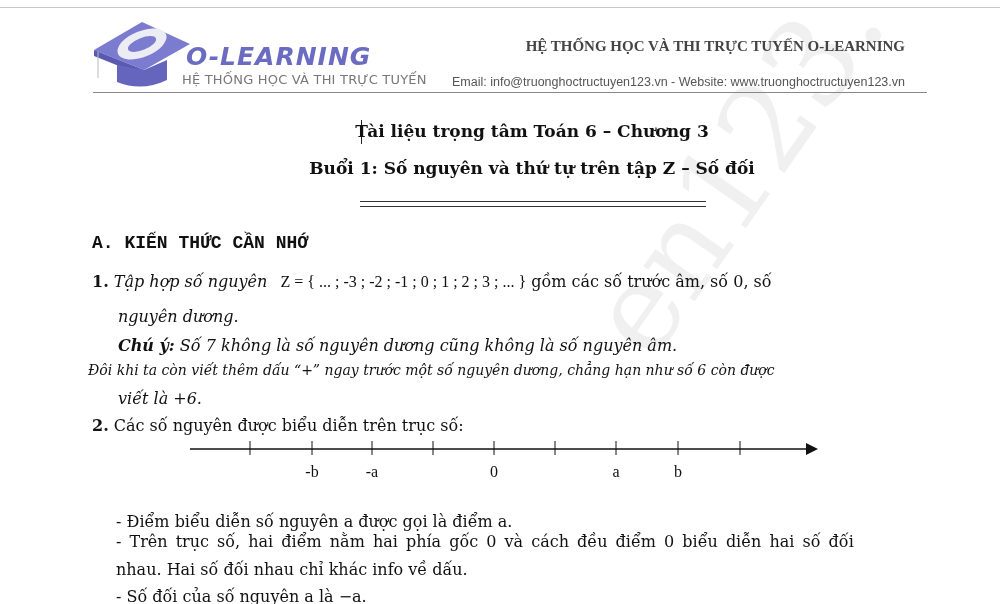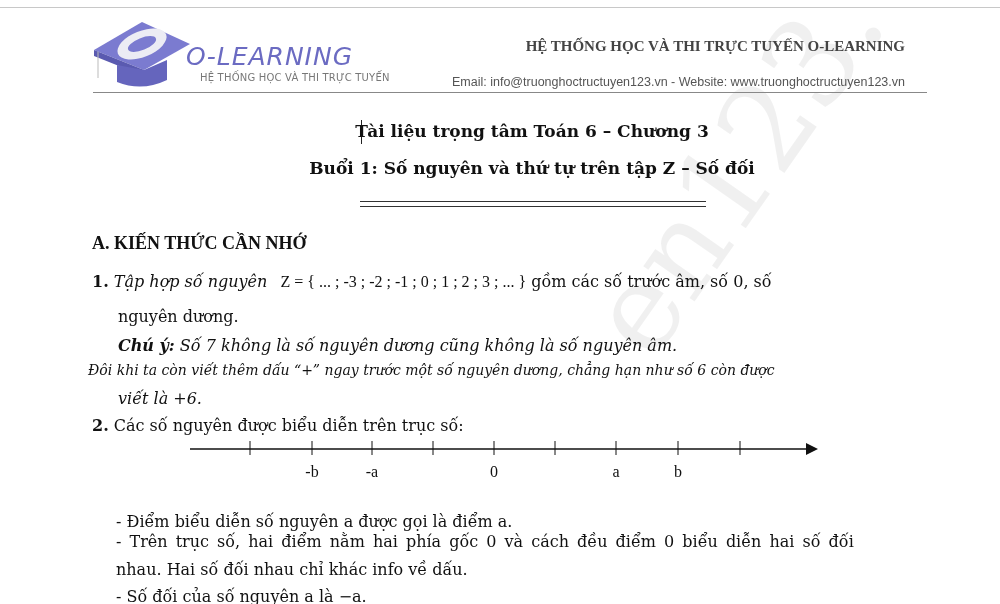--- a/index.html
+++ b/index.html
@@ -1,29 +1,29 @@
 <!DOCTYPE html>
 <html><head>
 <meta charset="utf-8">
 <style>
   html, body { margin:0; padding:0; }
   body { width:1000px; height:604px; background:#ffffff; position:relative; overflow:hidden; font-family:"DejaVu Serif", serif; color:#111; }
   .topline { position:absolute; left:0; top:7px; width:1000px; height:1px; background:#c8c8c8; }
   .logo { position:absolute; left:92px; top:20px; width:100px; height:70px; }
-  .brand { position:absolute; left:186px; top:42px; font-family:"DejaVu Sans", sans-serif; font-weight:normal; font-style:italic; font-size:25px; letter-spacing:1px; color:#6b6bc2; }
-  .brand-sub { position:absolute; left:200px; top:72px; font-family:"DejaVu Sans", sans-serif; font-size:10px; color:#777; letter-spacing:0.2px; }
+  .brand { position:absolute; left:186px; top:42px; font-family:"DejaVu Sans", sans-serif; font-weight:bold; font-style:italic; font-size:25px; letter-spacing:1px; color:#6b6bc2; }
+  .brand-sub { position:absolute; left:182px; top:72px; font-family:"DejaVu Sans", sans-serif; font-size:13px; color:#777; letter-spacing:0.2px; }
   .hdr-title { position:absolute; right:95px; top:38px; font-family:"Liberation Serif", serif; font-weight:bold; font-size:15px; color:#444;text-align:right; }
   .hdr-contact { position:absolute; right:95px; top:66px; font-family:"Liberation Sans", sans-serif; font-size:12.5px; color:#555;margin-top:9px; }
   .hdr-line { position:absolute; left:93px; top:92px; width:834px; height:1px; background:#888; }
   .doc-title { position:absolute; left:0; width:1000px; text-align:center; font-family:"DejaVu Serif", serif; font-weight:bold; font-size:17px; }
   .t1 { top:121px; left:32px; }
   .t2 { top:158px; left:32px; }
   .cursor { position:absolute; left:361px; top:120px; width:1px; height:24px; background:#222; }
   .dline { position:absolute; left:360px; top:201px; width:346px; height:4px; border-top:1px solid #333; border-bottom:1px solid #333; }
-  .secA { position:absolute; left:92px; top:233px; font-family:Liberation Serif, serif; font-weight:bold; font-size:18px; }
+  .secA { position:absolute; left:92px; top:233px; font-family:Liberation Mono, monospace; font-weight:bold; font-size:18px; }
   .p { position:absolute; font-family:"DejaVu Serif", serif; font-size:16px; white-space:nowrap; }
   .it { font-style:italic; }
   .b { font-weight:bold; }
   .math { font-family:"Liberation Serif", serif; font-style:normal; }
   .nl-label { position:absolute; top:463px; font-family:"Liberation Serif", serif; font-size:16px; transform:translateX(-50%); }
   .watermark { position:absolute; left:560px; top:300px; font-family:"DejaVu Serif", serif; font-size:120px; color:rgba(0,0,0,0.06); transform:rotate(-55deg); transform-origin:left top; white-space:nowrap; pointer-events:none; }
 </style>
 </head>
 <body>
 
@@ -51,21 +51,21 @@
 <div class="doc-title t2">Buổi 1: Số nguyên và thứ tự trên tập Z – Số đối</div>
 <div class="dline"></div>
 
 <div class="secA">A. KIẾN THỨC CẦN NHỚ</div>
 
 <div class="p" style="left:92px; top:272px;">
   <span class="b">1.</span>
   <span class="it">Tập hợp số nguyên</span>
   <span class="math" style="margin-left:8px;">Z = { ... ; -3 ; -2 ; -1 ; 0 ; 1 ; 2 ; 3 ; ... }</span><span> gồm các số trước âm, số 0, số</span>
 </div>
-<div class="p" style="left:118px; top:307px;">nguyên dương.</div>
+<div class="p" style="left:118px; top:307px;font-style:italic;">nguyên dương.</div>
 <div class="p it" style="left:118px; top:336px;">
   <span class="b">Chú ý:</span><span> Số 7 không là số nguyên dương cũng không là số nguyên âm.</span>
 </div>
 <div class="p it" style="left:88px; top:362px; font-size:14px;">Đôi khi ta còn viết thêm dấu “+” ngay trước một số nguyên dương, chẳng hạn như số 6 còn được</div>
 <div class="p it" style="left:118px; top:389px;">viết là +6.</div>
 
 <div class="p" style="left:92px; top:416px;">
   <span class="b">2.</span><span> Các số nguyên được biểu diễn trên trục số:</span>
 </div>
 

